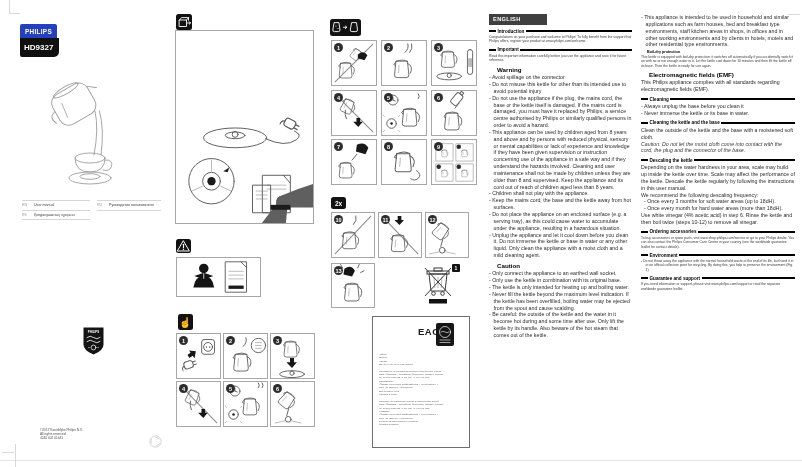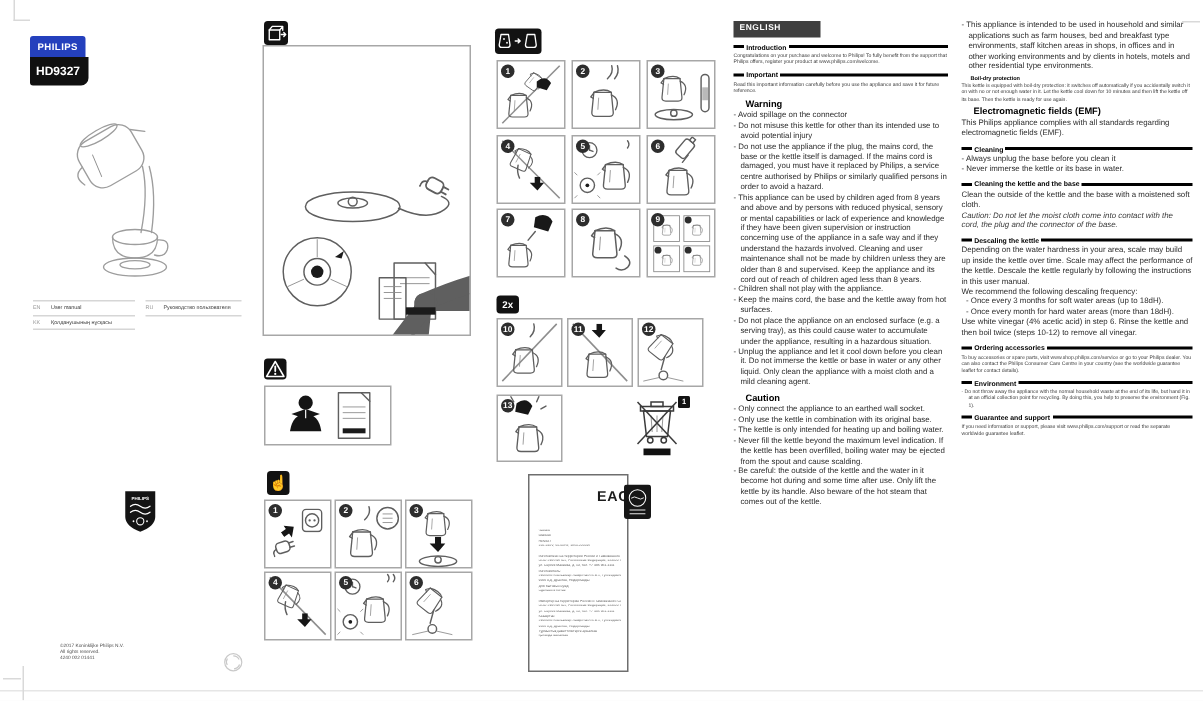--- a/index.html
+++ b/index.html
@@ -50,21 +50,21 @@
   .shlabel{font-size:4.6px;font-weight:bold;color:#000;white-space:nowrap;}
   .tx-t{font-size:3.4px;line-height:4.4px;color:#3a3a3a;margin:0;}
   .tx-b{font-size:5.25px;line-height:6.85px;color:#2c2c2c;margin:0;}
   .h-big{font-size:6.2px;font-weight:bold;color:#000;margin:3px 0 1.5px 8px;}
   .h-tiny{font-size:3.7px;font-weight:bold;color:#000;margin:2px 0 .5px 6px;}
   ul{margin:0;padding:0;list-style:none;}
   li.dash{padding-left:4.6px;text-indent:-4.6px;}
   li.dash::before{content:"- ";}
   .it{font-style:italic;color:#3a3a3a;}
   
-  .eacbox{position:absolute;left:352px;top:316px;width:67px;height:132px;border:1px solid #6e6e6e;background:#fff;box-sizing:border-box;}
+  .eacbox{position:absolute;left:372px;top:316px;width:98px;height:132px;border:1px solid #6e6e6e;background:#fff;box-sizing:border-box;}
   .eac-logo{position:absolute;left:45px;top:9px;font-size:9.5px;font-weight:bold;color:#1c1c1c;letter-spacing:.5px;}
   .eac-lines{position:absolute;left:6px;top:36px;right:4px;font-size:2.3px;line-height:3.35px;color:#5c5c5c;}
   .eac-line{min-height:3.35px;white-space:nowrap;overflow:hidden;}
 </style>
 </head>
 <body>
 
 <div id="stage">
 
   <svg width="0" height="0" style="position:absolute" aria-hidden="true">

